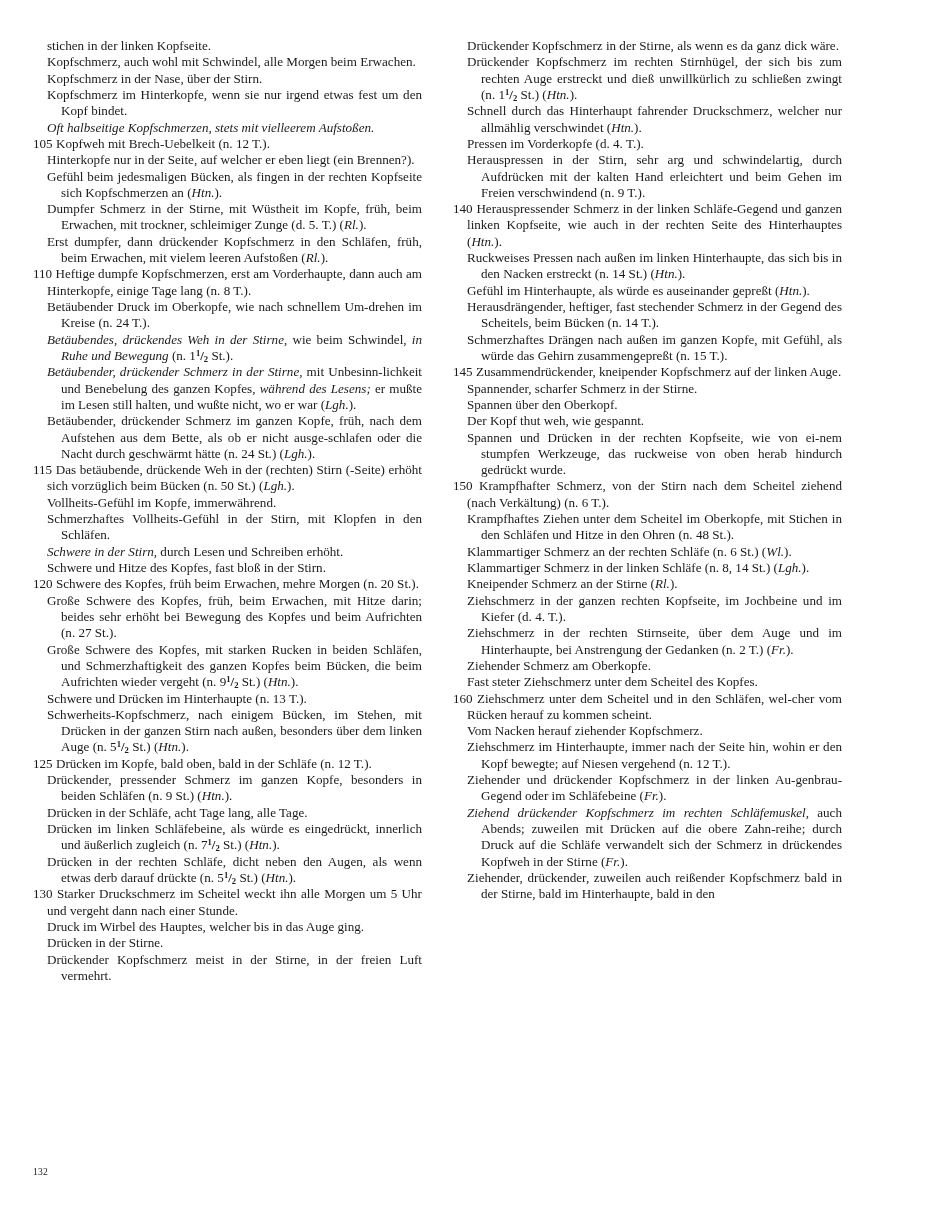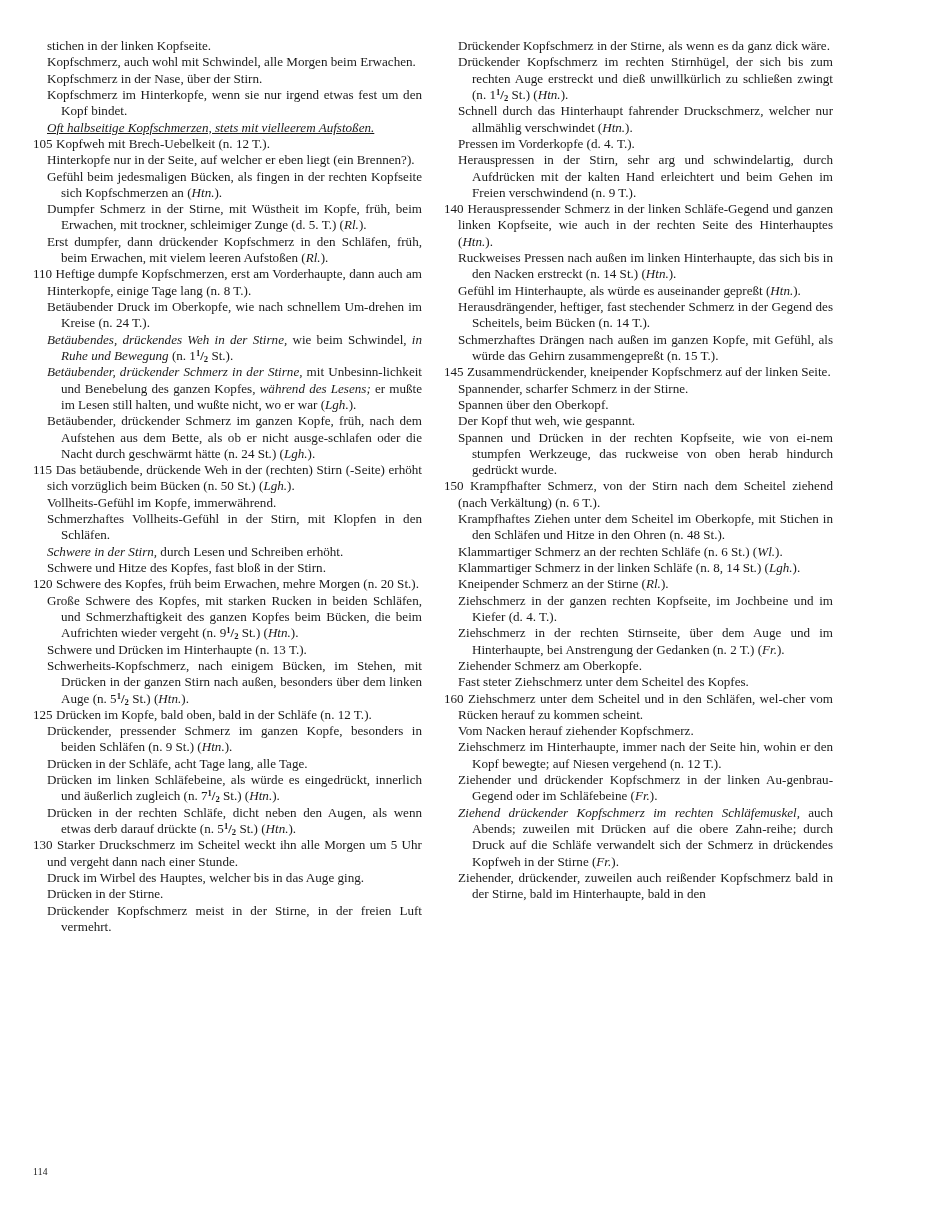--- a/index.html
+++ b/index.html
@@ -20,21 +20,21 @@
     left: 0; top: 0;
     width: 935px;
     height: 1210px;
   }
   .columns {
     position: absolute;
     left: 33px;
     top: 38px;
     width: 869px;
     display: flex;
-    gap: 22px;
+    gap: 31px;
   }
   .col {
     width: 389px;
     flex: 0 0 389px;
   }
   
   .entry {
     position: relative;
     font-size: 13.1px;
     line-height: 16.32px;
@@ -58,21 +58,20 @@
     text-indent: -14px;
   }
   .num-label {
     font-variant-numeric: lining-nums;
   }
   .entry i, .it {
     font-style: italic;
   }
   .entry.allital {
     font-style: italic;
-    text-decoration: underline;
   }
   .frac {
     font-size: 13.1px;
     white-space: nowrap;
     font-weight: bold;
   }
   .frac sup {
     font-size: 8.6px;
     vertical-align: 0.45em;
     line-height: 0;
@@ -112,20 +111,21 @@
         <p class="entry nonum"><span class="body">Betäubender Druck im Oberkopfe, wie nach schnellem Um-drehen im Kreise (n. 24 T.).</span></p>
         <p class="entry nonum"><span class="body"><i>Betäubendes, drückendes Weh in der Stirne,</i> wie beim Schwindel, <i>in Ruhe und Bewegung</i> (n. 1<span class="frac"><sup>1</sup>/<sub>2</sub></span> St.).</span></p>
         <p class="entry nonum"><span class="body"><i>Betäubender, drückender Schmerz in der Stirne,</i> mit Unbesinn-lichkeit und Benebelung des ganzen Kopfes, <i>während des Lesens;</i> er mußte im Lesen still halten, und wußte nicht, wo er war (<i>Lgh.</i>).</span></p>
         <p class="entry nonum"><span class="body">Betäubender, drückender Schmerz im ganzen Kopfe, früh, nach dem Aufstehen aus dem Bette, als ob er nicht ausge-schlafen oder die Nacht durch geschwärmt hätte (n. 24 St.) (<i>Lgh.</i>).</span></p>
         <p class="entry num"><span class="num-label">115</span> <span class="body">Das betäubende, drückende Weh in der (rechten) Stirn (-Seite) erhöht sich vorzüglich beim Bücken (n. 50 St.) (<i>Lgh.</i>).</span></p>
         <p class="entry nonum"><span class="body">Vollheits-Gefühl im Kopfe, immerwährend.</span></p>
         <p class="entry nonum"><span class="body">Schmerzhaftes Vollheits-Gefühl in der Stirn, mit Klopfen in den Schläfen.</span></p>
         <p class="entry nonum"><span class="body"><i>Schwere in der Stirn,</i> durch Lesen und Schreiben erhöht.</span></p>
         <p class="entry nonum"><span class="body">Schwere und Hitze des Kopfes, fast bloß in der Stirn.</span></p>
         <p class="entry num"><span class="num-label">120</span> <span class="body">Schwere des Kopfes, früh beim Erwachen, mehre Morgen (n. 20 St.).</span></p>
+        <p class="entry nonum"><span class="body">Große Schwere des Kopfes, früh, beim Erwachen, mit Hitze darin; beides sehr erhöht bei Bewegung des Kopfes und beim Aufrichten (n. 27 St.).</span></p>
         <p class="entry nonum"><span class="body">Große Schwere des Kopfes, mit starken Rucken in beiden Schläfen, und Schmerzhaftigkeit des ganzen Kopfes beim Bücken, die beim Aufrichten wieder vergeht (n. 9<span class="frac"><sup>1</sup>/<sub>2</sub></span> St.) (<i>Htn.</i>).</span></p>
         <p class="entry nonum"><span class="body">Schwere und Drücken im Hinterhaupte (n. 13 T.).</span></p>
         <p class="entry nonum"><span class="body">Schwerheits-Kopfschmerz, nach einigem Bücken, im Stehen, mit Drücken in der ganzen Stirn nach außen, besonders über dem linken Auge (n. 5<span class="frac"><sup>1</sup>/<sub>2</sub></span> St.) (<i>Htn.</i>).</span></p>
         <p class="entry num"><span class="num-label">125</span> <span class="body">Drücken im Kopfe, bald oben, bald in der Schläfe (n. 12 T.).</span></p>
         <p class="entry nonum"><span class="body">Drückender, pressender Schmerz im ganzen Kopfe, besonders in beiden Schläfen (n. 9 St.) (<i>Htn.</i>).</span></p>
         <p class="entry nonum"><span class="body">Drücken in der Schläfe, acht Tage lang, alle Tage.</span></p>
         <p class="entry nonum"><span class="body">Drücken im linken Schläfebeine, als würde es eingedrückt, innerlich und äußerlich zugleich (n. 7<span class="frac"><sup>1</sup>/<sub>2</sub></span> St.) (<i>Htn.</i>).</span></p>
         <p class="entry nonum"><span class="body">Drücken in der rechten Schläfe, dicht neben den Augen, als wenn etwas derb darauf drückte (n. 5<span class="frac"><sup>1</sup>/<sub>2</sub></span> St.) (<i>Htn.</i>).</span></p>
         <p class="entry num"><span class="num-label">130</span> <span class="body">Starker Druckschmerz im Scheitel weckt ihn alle Morgen um 5 Uhr und vergeht dann nach einer Stunde.</span></p>
         <p class="entry nonum"><span class="body">Druck im Wirbel des Hauptes, welcher bis in das Auge ging.</span></p>
@@ -136,21 +136,21 @@
         <p class="entry nonum"><span class="body">Drückender Kopfschmerz in der Stirne, als wenn es da ganz dick wäre.</span></p>
         <p class="entry nonum"><span class="body">Drückender Kopfschmerz im rechten Stirnhügel, der sich bis zum rechten Auge erstreckt und dieß unwillkürlich zu schließen zwingt (n. 1<span class="frac"><sup>1</sup>/<sub>2</sub></span> St.) (<i>Htn.</i>).</span></p>
         <p class="entry nonum"><span class="body">Schnell durch das Hinterhaupt fahrender Druckschmerz, welcher nur allmählig verschwindet (<i>Htn.</i>).</span></p>
         <p class="entry nonum"><span class="body">Pressen im Vorderkopfe (d. 4. T.).</span></p>
         <p class="entry nonum"><span class="body">Herauspressen in der Stirn, sehr arg und schwindelartig, durch Aufdrücken mit der kalten Hand erleichtert und beim Gehen im Freien verschwindend (n. 9 T.).</span></p>
         <p class="entry num"><span class="num-label">140</span> <span class="body">Herauspressender Schmerz in der linken Schläfe-Gegend und ganzen linken Kopfseite, wie auch in der rechten Seite des Hinterhauptes (<i>Htn.</i>).</span></p>
         <p class="entry nonum"><span class="body">Ruckweises Pressen nach außen im linken Hinterhaupte, das sich bis in den Nacken erstreckt (n. 14 St.) (<i>Htn.</i>).</span></p>
         <p class="entry nonum"><span class="body">Gefühl im Hinterhaupte, als würde es auseinander gepreßt (<i>Htn.</i>).</span></p>
         <p class="entry nonum"><span class="body">Herausdrängender, heftiger, fast stechender Schmerz in der Gegend des Scheitels, beim Bücken (n. 14 T.).</span></p>
         <p class="entry nonum"><span class="body">Schmerzhaftes Drängen nach außen im ganzen Kopfe, mit Gefühl, als würde das Gehirn zusammengepreßt (n. 15 T.).</span></p>
-        <p class="entry num"><span class="num-label">145</span> <span class="body">Zusammendrückender, kneipender Kopfschmerz auf der linken Seite.</span></p>
+        <p class="entry num"><span class="num-label">145</span> <span class="body">Zusammendrückender, kneipender Kopfschmerz auf der linken Auge.</span></p>
         <p class="entry nonum"><span class="body">Spannender, scharfer Schmerz in der Stirne.</span></p>
         <p class="entry nonum"><span class="body">Spannen über den Oberkopf.</span></p>
         <p class="entry nonum"><span class="body">Der Kopf thut weh, wie gespannt.</span></p>
         <p class="entry nonum"><span class="body">Spannen und Drücken in der rechten Kopfseite, wie von ei-nem stumpfen Werkzeuge, das ruckweise von oben herab hindurch gedrückt wurde.</span></p>
         <p class="entry num"><span class="num-label">150</span> <span class="body">Krampfhafter Schmerz, von der Stirn nach dem Scheitel ziehend (nach Verkältung) (n. 6 T.).</span></p>
         <p class="entry nonum"><span class="body">Krampfhaftes Ziehen unter dem Scheitel im Oberkopfe, mit Stichen in den Schläfen und Hitze in den Ohren (n. 48 St.).</span></p>
         <p class="entry nonum"><span class="body">Klammartiger Schmerz an der rechten Schläfe (n. 6 St.) (<i>Wl.</i>).</span></p>
         <p class="entry nonum"><span class="body">Klammartiger Schmerz in der linken Schläfe (n. 8, 14 St.) (<i>Lgh.</i>).</span></p>
         <p class="entry nonum"><span class="body">Kneipender Schmerz an der Stirne (<i>Rl.</i>).</span></p>
         <p class="entry nonum"><span class="body">Ziehschmerz in der ganzen rechten Kopfseite, im Jochbeine und im Kiefer (d. 4. T.).</span></p>
@@ -159,15 +159,15 @@
         <p class="entry nonum"><span class="body">Fast steter Ziehschmerz unter dem Scheitel des Kopfes.</span></p>
         <p class="entry num"><span class="num-label">160</span> <span class="body">Ziehschmerz unter dem Scheitel und in den Schläfen, wel-cher vom Rücken herauf zu kommen scheint.</span></p>
         <p class="entry nonum"><span class="body">Vom Nacken herauf ziehender Kopfschmerz.</span></p>
         <p class="entry nonum"><span class="body">Ziehschmerz im Hinterhaupte, immer nach der Seite hin, wohin er den Kopf bewegte; auf Niesen vergehend (n. 12 T.).</span></p>
         <p class="entry nonum"><span class="body">Ziehender und drückender Kopfschmerz in der linken Au-genbrau-Gegend oder im Schläfebeine (<i>Fr.</i>).</span></p>
         <p class="entry nonum"><span class="body"><i>Ziehend drückender Kopfschmerz im rechten Schläfemuskel,</i> auch Abends; zuweilen mit Drücken auf die obere Zahn-reihe; durch Druck auf die Schläfe verwandelt sich der Schmerz in drückendes Kopfweh in der Stirne (<i>Fr.</i>).</span></p>
         <p class="entry nonum"><span class="body">Ziehender, drückender, zuweilen auch reißender Kopfschmerz bald in der Stirne, bald im Hinterhaupte, bald in den</span></p>
       </div>
   </div>
 
-  <div class="folio">114</div>
+  <div class="folio">132</div>
 
 </div>
 
 </body></html>

